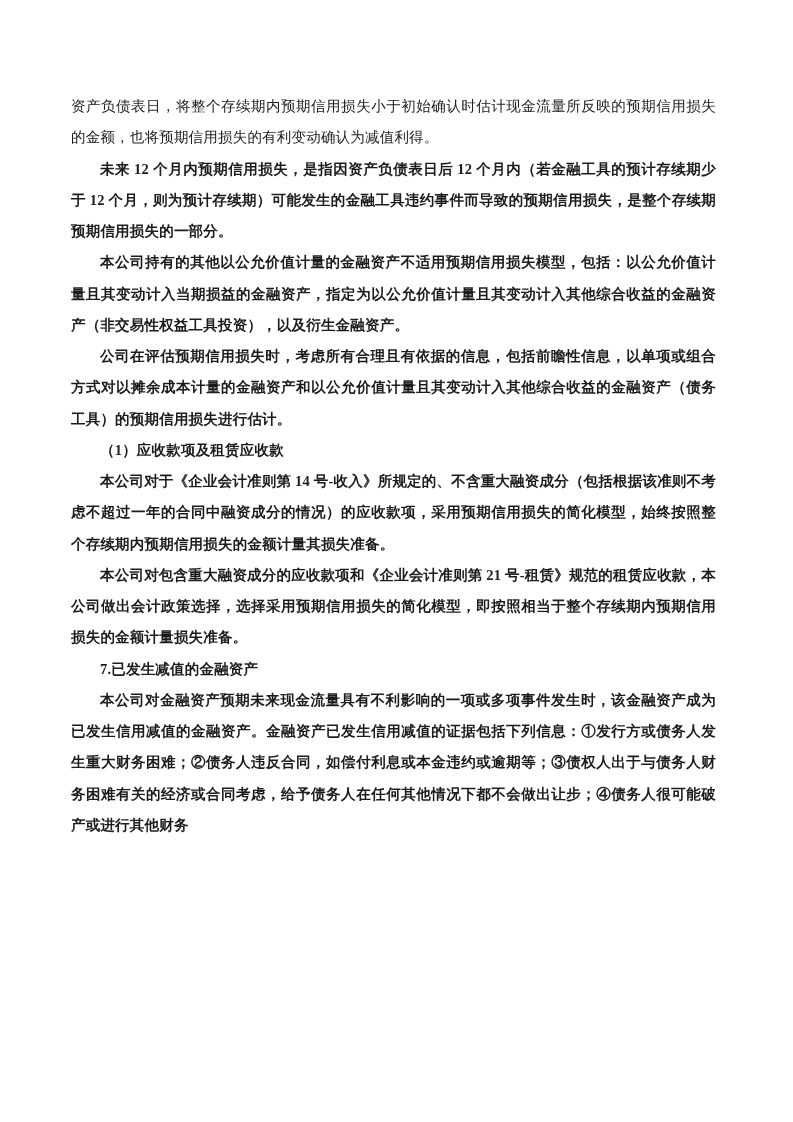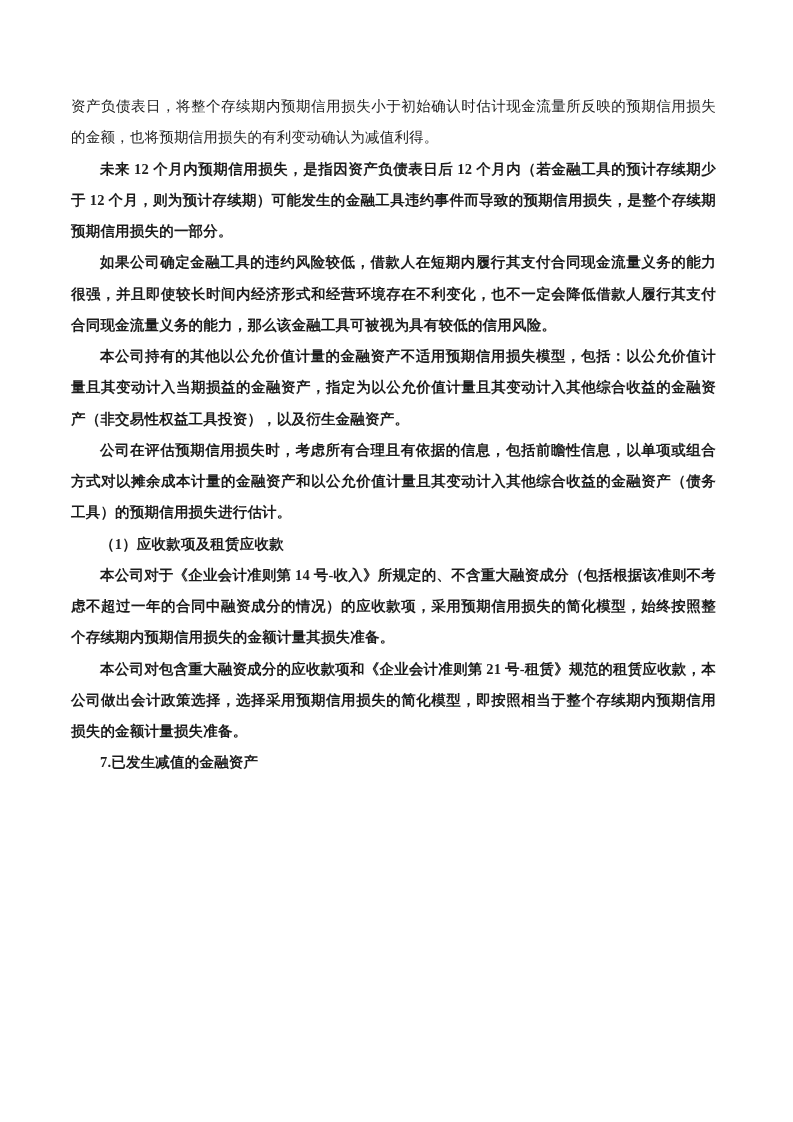--- a/index.html
+++ b/index.html
@@ -46,22 +46,22 @@
     font-family: "DejaVu Serif", "Liberation Serif", serif;
   }
 </style>
 </head>
 <body>
 
 <div class="page">
   <div class="content">
     <p class="doc-para">资产负债表日，将整个存续期内预期信用损失小于初始确认时估计现金流量所反映的预期信用损失的金额，也将预期信用损失的有利变动确认为减值利得。</p>
     <p class="doc-para indent">未来 12 个月内预期信用损失，是指因资产负债表日后 12 个月内（若金融工具的预计存续期少于 12 个月，则为预计存续期）可能发生的金融工具违约事件而导致的预期信用损失，是整个存续期预期信用损失的一部分。</p>
-    <p class="doc-para indent">如果公司确定金融工具的违约风险较低，借款人在短期内履行其支付合同现金流量义务的能力很强，并且即使较长时间内经济形式和经营环境存在不利变化，也不一定会降低借款人履行其支付合同现金流量义务的能力，那么该金融工具可被视为具有较低的信用风险。</p>
     <p class="doc-para indent">本公司持有的其他以公允价值计量的金融资产不适用预期信用损失模型，包括：以公允价值计量且其变动计入当期损益的金融资产，指定为以公允价值计量且其变动计入其他综合收益的金融资产（非交易性权益工具投资），以及衍生金融资产。</p>
     <p class="doc-para indent">公司在评估预期信用损失时，考虑所有合理且有依据的信息，包括前瞻性信息，以单项或组合方式对以摊余成本计量的金融资产和以公允价值计量且其变动计入其他综合收益的金融资产（债务工具）的预期信用损失进行估计。</p>
     <p class="doc-para indent">（1）应收款项及租赁应收款</p>
     <p class="doc-para indent">本公司对于《企业会计准则第 14 号-收入》所规定的、不含重大融资成分（包括根据该准则不考虑不超过一年的合同中融资成分的情况）的应收款项，采用预期信用损失的简化模型，始终按照整个存续期内预期信用损失的金额计量其损失准备。</p>
     <p class="doc-para indent">本公司对包含重大融资成分的应收款项和《企业会计准则第 21 号-租赁》规范的租赁应收款，本公司做出会计政策选择，选择采用预期信用损失的简化模型，即按照相当于整个存续期内预期信用损失的金额计量损失准备。</p>
     <p class="doc-para indent">7.已发生减值的金融资产</p>
+    <p class="doc-para indent">本公司对金融资产预期未来现金流量具有不利影响的一项或多项事件发生时，该金融资产成为已发生信用减值的金融资产。金融资产已发生信用减值的证据包括下列信息：①发行方或债务人发生重大财务困难；②债务人违反合同，如偿付利息或本金违约或逾期等；③债权人出于与债务人财务困难有关的经济或合同考虑，给予债务人在任何其他情况下都不会做出让步；④债务人很可能破产或进行其他财务</p>
   </div>
   <span class="page-number">41</span>
 </div>
 
 </body></html>

